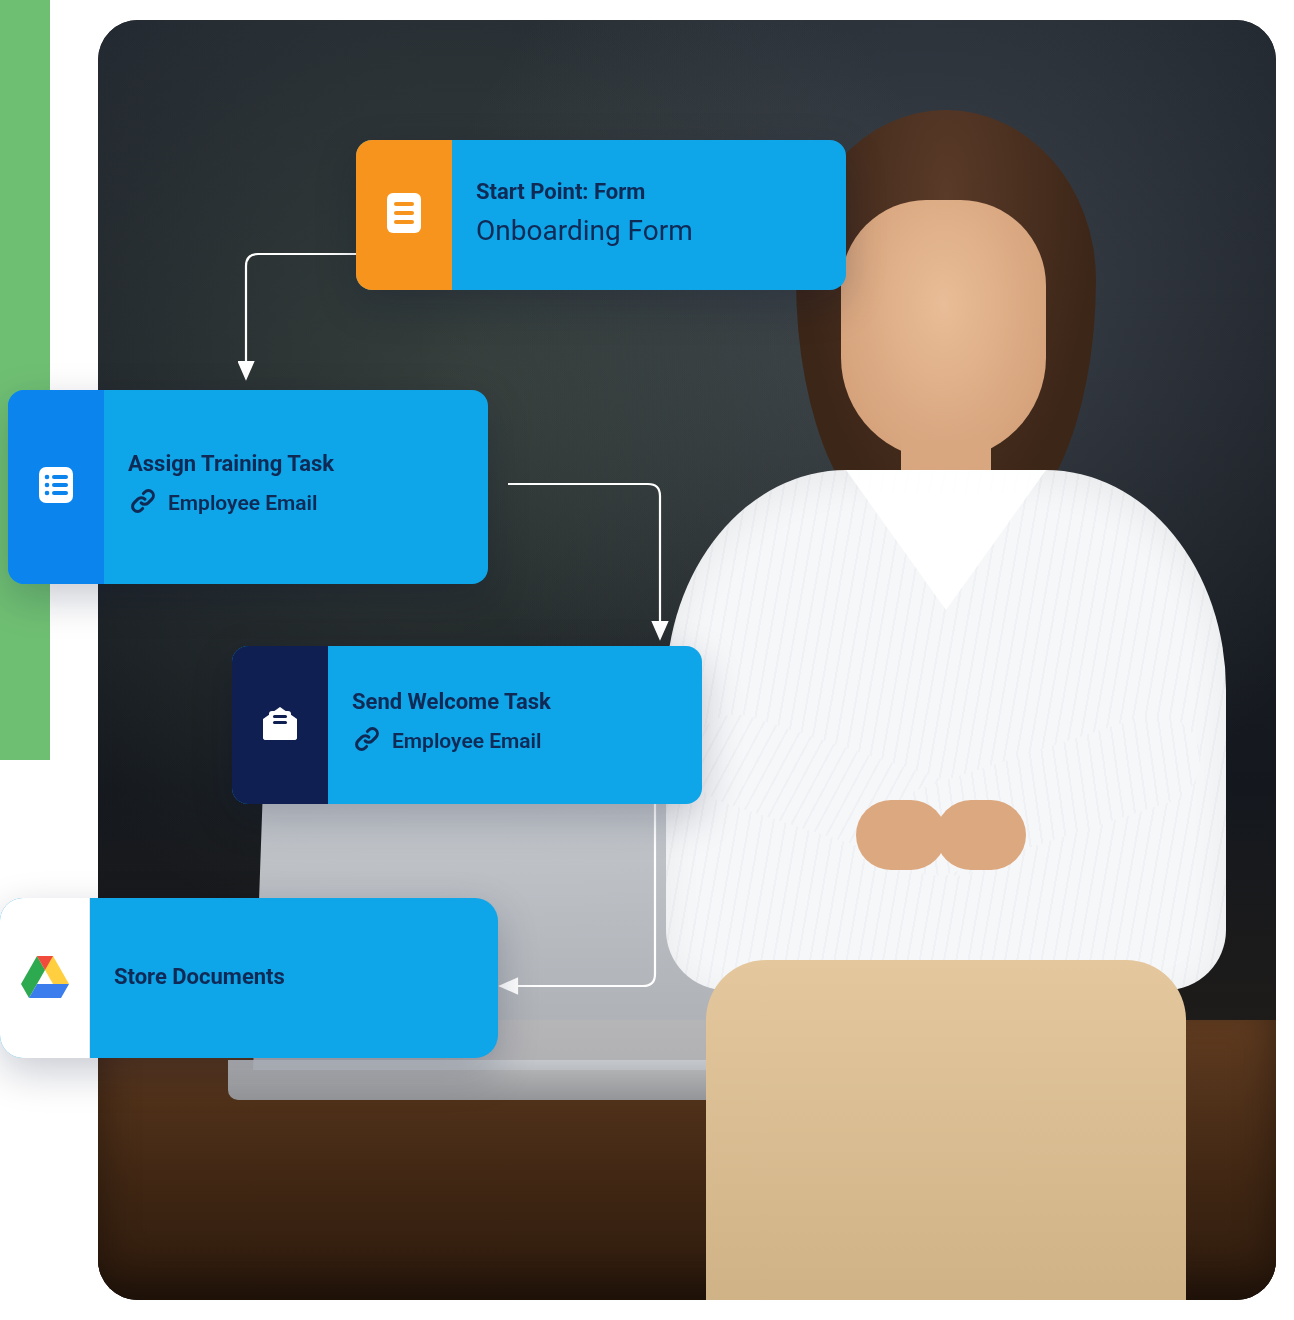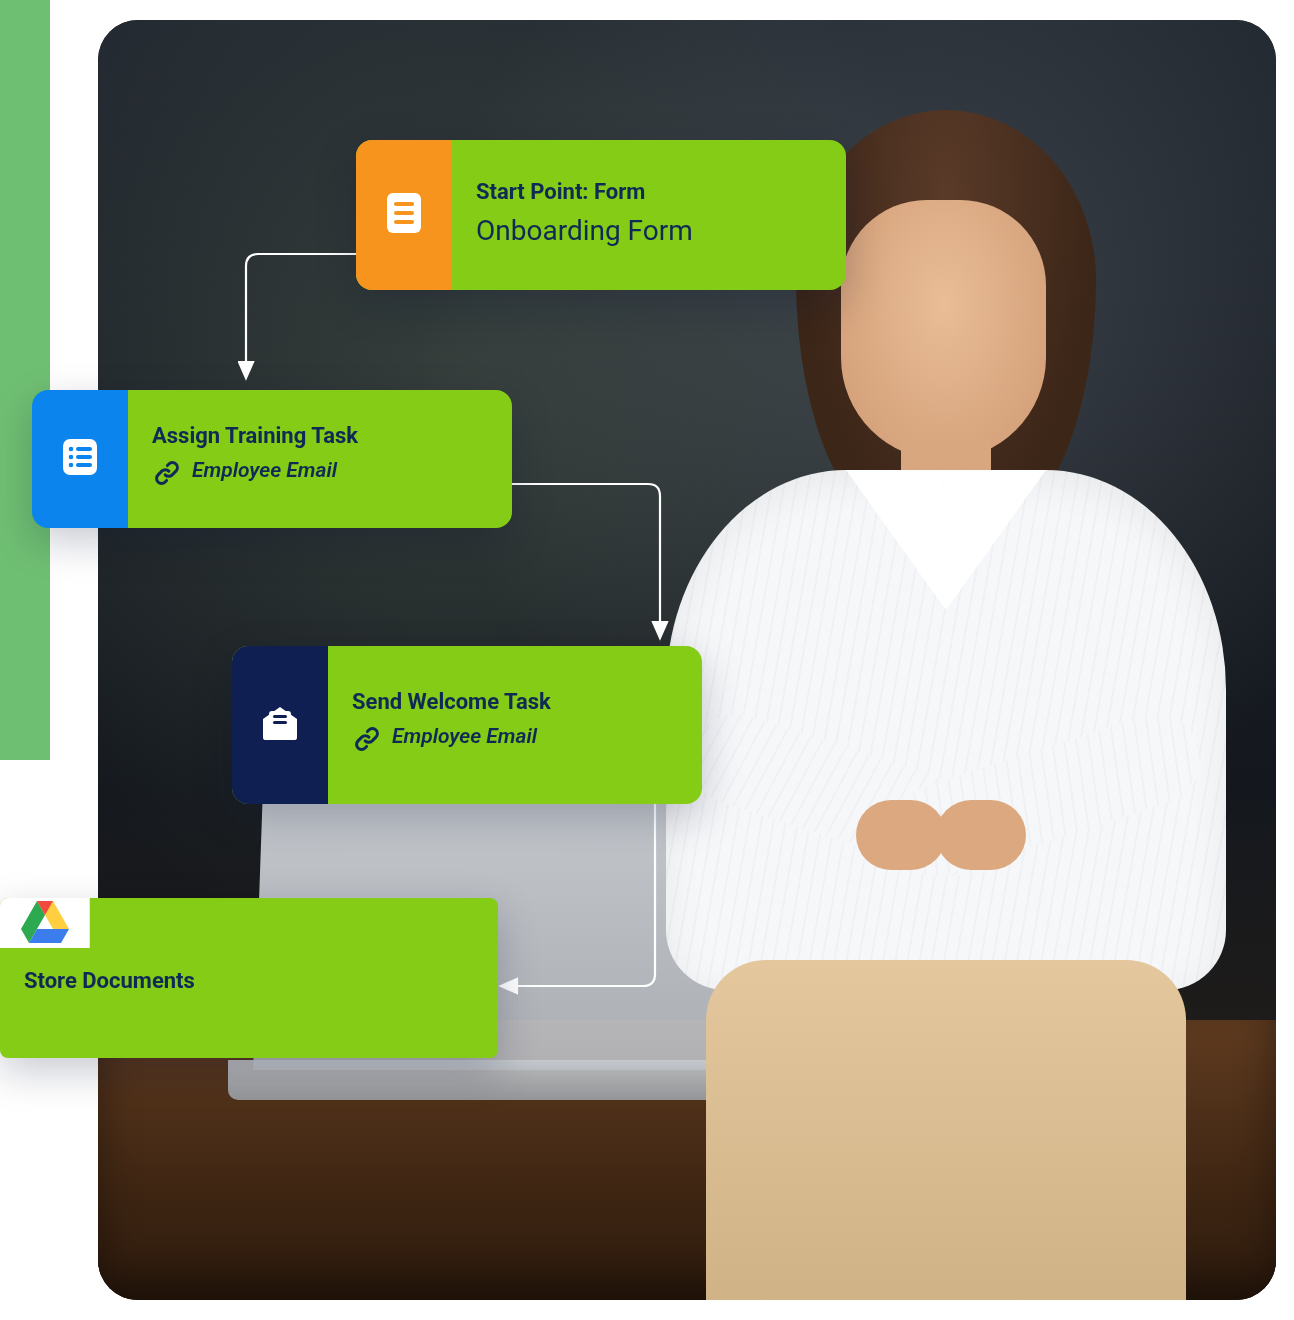--- a/index.html
+++ b/index.html
@@ -153,21 +153,21 @@
     width: 480px;
     height: 380px;
     background: linear-gradient(180deg, #e4c79d 0%, #cdb184 100%);
     border-radius: 60px 60px 30px 30px;
   }
 
   
   .card {
     position: absolute;
     display: flex;
-    background: #84cc16;
+    background: #0ea5e9;
     border-radius: 16px;
     box-shadow: 0 14px 40px rgba(10,20,50,0.22);
     overflow: hidden;
   }
   .card .icon-panel {
     width: 96px;
     display: flex;
     align-items: center;
     justify-content: center;
     flex-shrink: 0;
@@ -186,31 +186,31 @@
     white-space: nowrap;
   }
   .card .subtitle {
     font-weight: 400;
     font-size: 28px;
     color: #102a56;
     white-space: nowrap;
   }
   .card .row {
     display: flex;
+    align-items: center;
     gap: 10px;
-    font-style: italic;
   }
   .card .row .row-text {
     font-weight: 600;
     font-size: 21px;
     color: #102a56;
     white-space: nowrap;
   }
   .card4 .icon-panel { width: 90px; border-right: 1px solid #e4e7ee; }
-  .card4 { border-radius: 8px; flex-direction: column; }
+  .card4 { border-radius: 23px; }
 
   
   .connector {
     position: absolute;
     stroke: #fff;
     fill: none;
     stroke-width: 2.2;
   }
   .arrowhead { fill: #fff; }
 
@@ -266,21 +266,21 @@
           <rect x="13" y="30" width="20" height="4" rx="2" fill="#f7941d"></rect>
         </svg>
       </span>
     </div>
     <div class="body">
       <div class="title">Start Point: Form</div>
       <div class="subtitle">Onboarding Form</div>
     </div>
   </div>
 
-  <div class="card" style="left:8px; top:390px; width:480px; height:138px;margin-left:24px;">
+  <div class="card" style="left:8px; top:390px; width:480px; height:194px;">
     <div class="icon-panel" style="background:#0b84ee;">
       <span>
         <svg width="46" height="46" viewBox="0 0 46 46">
           <rect x="6" y="5" width="34" height="36" rx="7" fill="#fff"></rect>
           <circle cx="14" cy="15" r="2.3" fill="#0b84ee"></circle>
           <rect x="19" y="13" width="16" height="4" rx="2" fill="#0b84ee"></rect>
           <circle cx="14" cy="23" r="2.3" fill="#0b84ee"></circle>
           <rect x="19" y="21" width="16" height="4" rx="2" fill="#0b84ee"></rect>
           <circle cx="14" cy="31" r="2.3" fill="#0b84ee"></circle>
           <rect x="19" y="29" width="16" height="4" rx="2" fill="#0b84ee"></rect>

